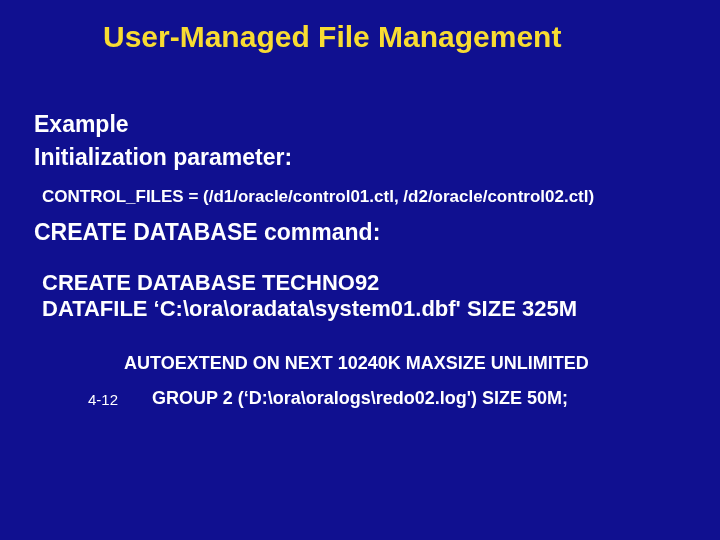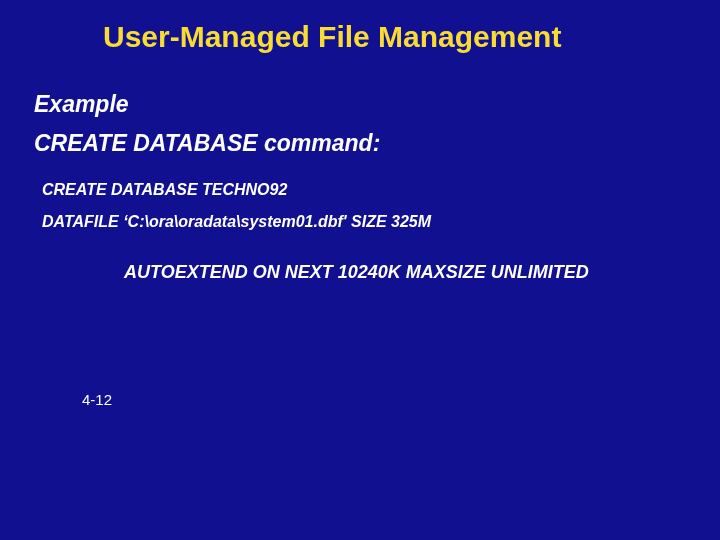--- a/index.html
+++ b/index.html
@@ -22,90 +22,91 @@
     font-weight: bold;
     font-size: 30px;
     position: absolute;
     left: 103px;
     top: 20px;
     letter-spacing: 0;
   }
   .body {
     position: absolute;
     left: 34px;
-    top: 91px;
+    top: 111px;
     right: 30px;
     color: #ffffff;
-    font-style: italic;
   }
   .h-section {
     font-size: 23px;
     font-weight: bold;
     margin-bottom: 6px;
   }
   .h-cmd {
     font-size: 23px;
     font-weight: bold;
     margin-top: 12px;
     margin-bottom: 24px;
   }
   .param-line {
     font-size: 17px;
     font-weight: bold;
     margin-left: 8px;
     margin-top: 16px;
     margin-bottom: 6px;
   }
   .code-line {
-    font-size: 16px;
+    font-size: 22px;
     font-weight: bold;
     margin-left: 8px;
-    margin-top: 14px;
   }
   .code-indent {
     font-size: 18px;
     font-weight: bold;
     margin-left: 90px;
     margin-top: 31px;
   }
   .code-indent2 {
     font-size: 18px;
     font-weight: bold;
     margin-left: 118px;
     margin-top: 14px;
   }
   .footer {
     position: absolute;
-    left: 82px;
+    left: 88px;
     bottom: 28px;
     color: #ffffff;
     font-size: 15px;
   }
 </style>
 </head>
 <body>
 
 <div class="slide">
 
   <div class="title">User-Managed File Management</div>
 
   <div class="body">
 
     <div class="h-section">Example</div>
 
+    <div class="h-section">Initialization parameter:</div>
 
+    <div class="param-line">CONTROL_FILES = (/d1/oracle/control01.ctl, /d2/oracle/control02.ctl)</div>
 
     <div class="h-cmd">CREATE DATABASE command:</div>
 
     <div class="code-line">CREATE DATABASE TECHNO92</div>
 
 
     <div class="code-line">DATAFILE ‘C:\ora\oradata\system01.dbf' SIZE 325M</div>
 
     <div class="code-indent">AUTOEXTEND ON NEXT 10240K MAXSIZE UNLIMITED</div>
 
 
+    <div class="code-indent2">GROUP 2 (‘D:\ora\oralogs\redo02.log') SIZE 50M;</div>
 
   </div>
 
   <div class="footer">4-12</div>
 
 </div>
 
 </body></html>

